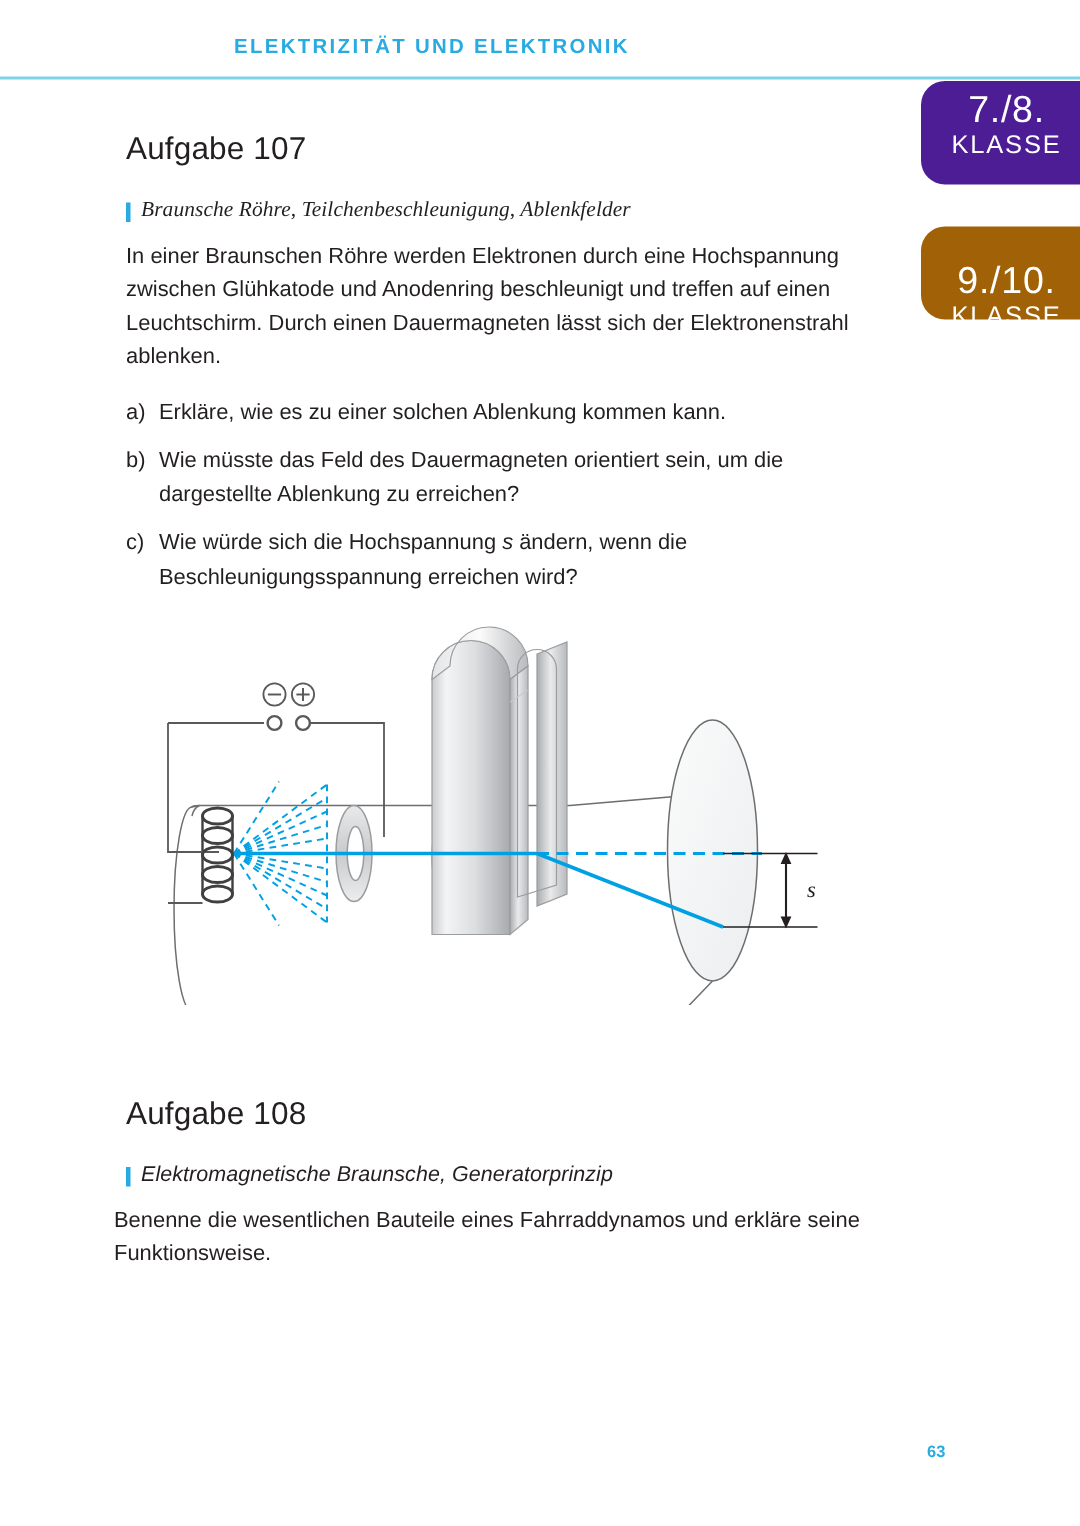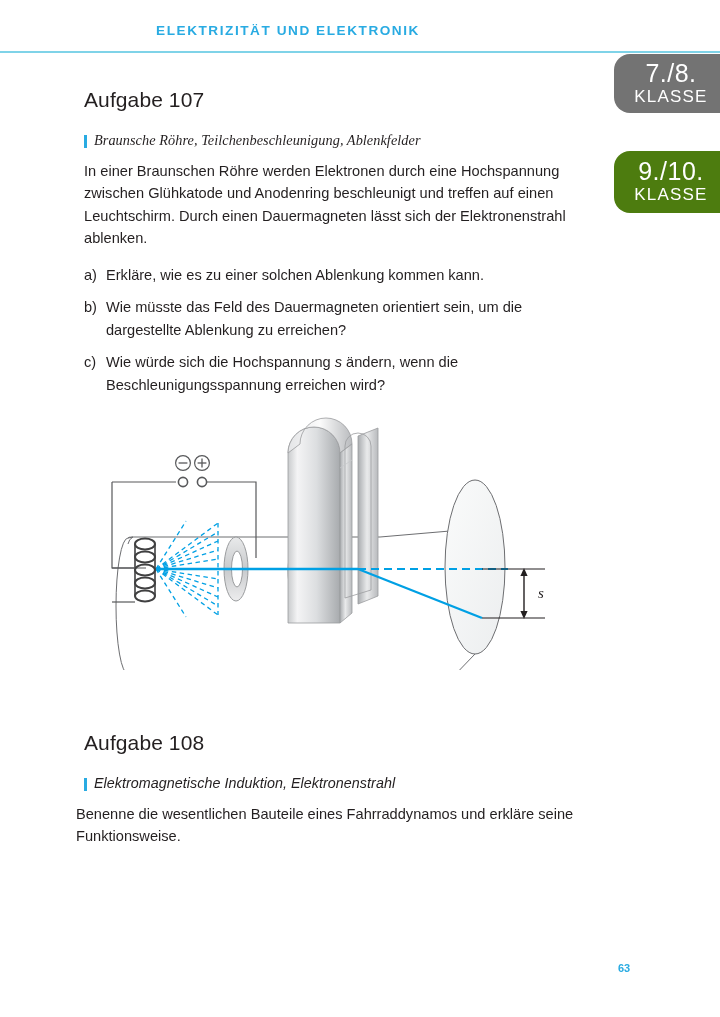--- a/index.html
+++ b/index.html
@@ -62,29 +62,29 @@
     letter-spacing: 0.5px;
   }
   .badge .badge-word {
     font-size: 17px;
     font-weight: 400;
     line-height: 19px;
     letter-spacing: 1.2px;
   }
   .badge-inactive {
     top: 54px;
-    height: 59px;
-    background: #737373;
+    height: 69px;
+    background: #4c1d95;
     padding-top: 5px;
   }
   .badge-active {
     top: 151px;
     height: 62px;
-    background: #4d7c0f;
-    padding-top: 6px;
+    background: #a16207;
+    padding-top: 22px;
   }
   .task-title {
     font-size: 21px;
     font-weight: 400;
     color: #231f20;
     letter-spacing: 0.1px;
   }
   .keyword-line {
     position: relative;
     font-size: 14.3px;
@@ -333,18 +333,18 @@
     <path d="M 434 160 L 430.4 168 L 437.6 168 Z" fill="#231f20"></path>
     <path d="M 434 211 L 430.4 203 L 437.6 203 Z" fill="#231f20"></path>
     <text id="s-label" x="448" y="190" font-family="Liberation Serif, serif" font-style="italic" font-size="15" fill="#231f20">s</text>
   </g>
 </svg>
 
 <div id="title-108" class="task-title">Aufgabe 108</div>
 
 <div id="kw-108" class="keyword-line">
   <span class="keyword-bar"></span>
-  <span>Elektromagnetische Induktion, Elektronenstrahl</span>
+  <span>Elektromagnetische Braunsche, Generatorprinzip</span>
 </div>
 
 <div id="para-108" class="body-text">Benenne die wesentlichen Bauteile eines Fahrraddynamos und erkläre seine Funktionsweise.</div>
 
 <div class="page-number">63</div>
 
 </body></html>

